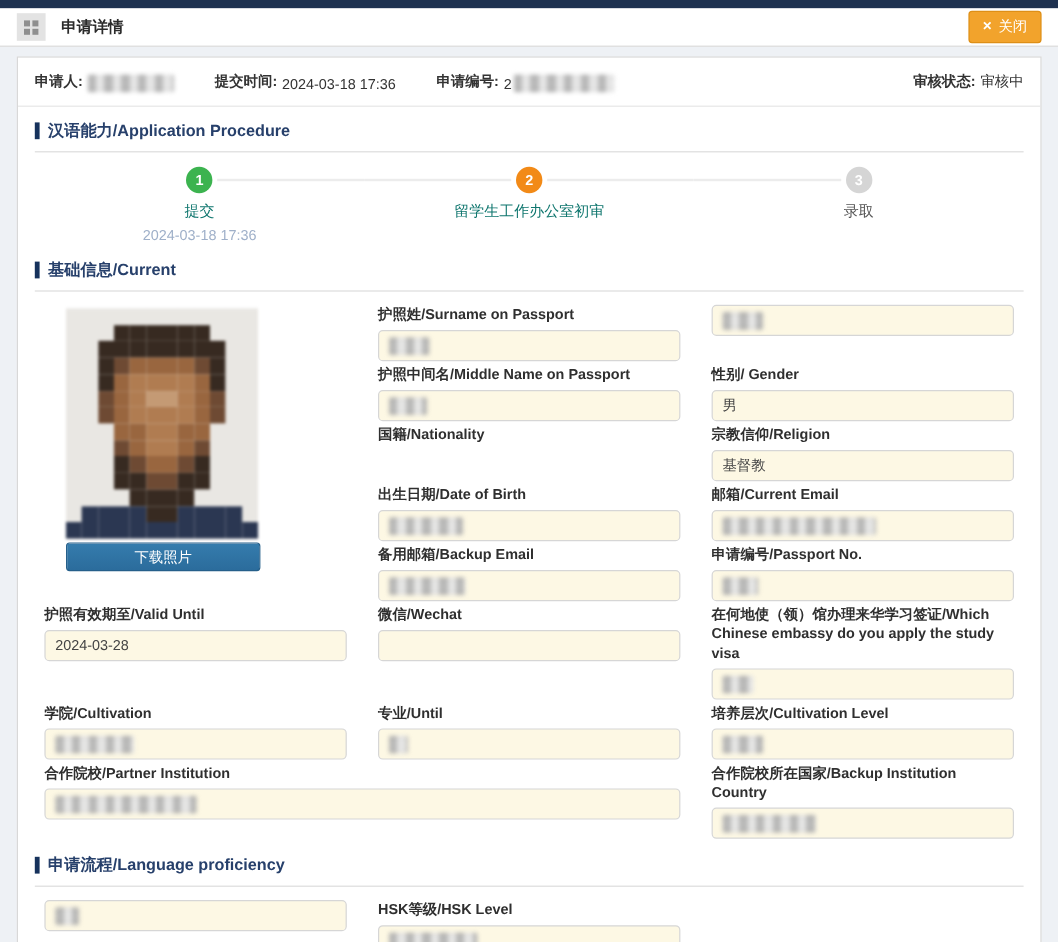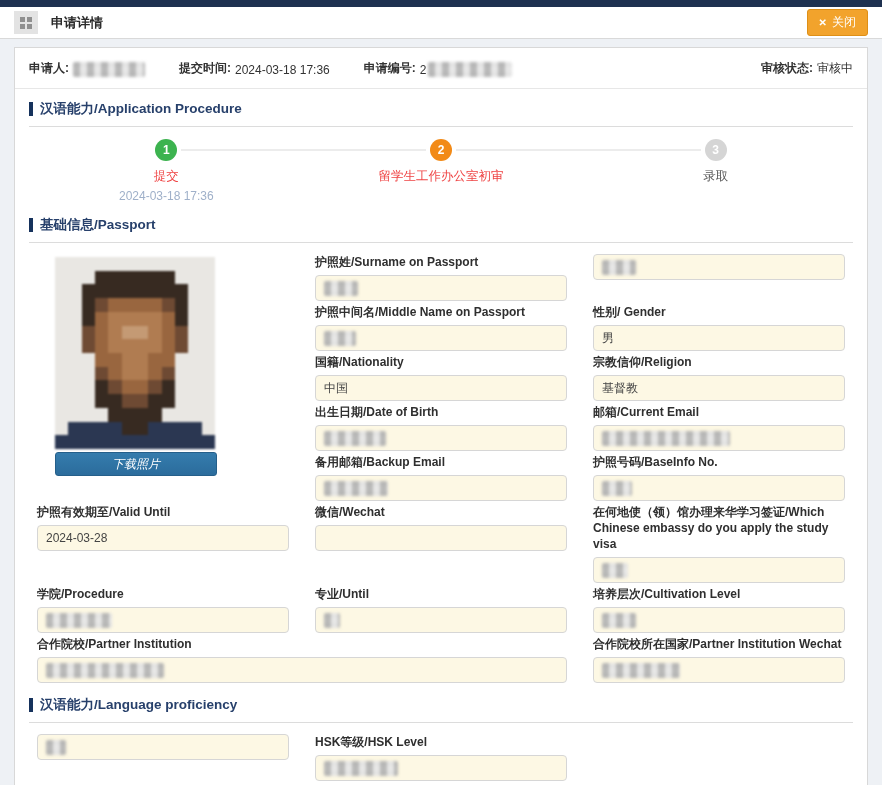--- a/index.html
+++ b/index.html
@@ -54,21 +54,21 @@
   .step .line.l{left:0;right:calc(50% + 15px);}
   .step .line.r{right:0;left:calc(50% + 15px);}
   .step:first-child .line.l,.step:last-child .line.r{display:none;}
   .step .dot{
     width:22px;height:22px;border-radius:50%;margin:0 auto;position:relative;
     color:#fff;font-size:12px;font-weight:bold;line-height:22px;
   }
   .step.done .dot{background:#3cb34f;}
   .step.current .dot{background:#f28a17;}
   .step.pending .dot{background:#d5d5d5;}
-  .step .slabel{margin-top:7px;font-size:12.5px;color:#ef4444;}
+  .step .slabel{margin-top:7px;font-size:12.5px;color:#0f766e;}
   .step.pending .slabel{color:#555;}
   .step .sdate{margin-top:4px;font-size:12px;color:#9fb0c9;}
   
   .fgrid{
     display:grid;grid-template-columns:repeat(3,1fr);
     column-gap:26px;row-gap:3px;
     padding:11px 22px 2px;align-items:start;
   }
   .field{min-width:0;}
   .flabel{font-weight:bold;font-size:12px;line-height:16px;margin-bottom:5px;color:#2f2f2f;}
@@ -89,21 +89,21 @@
   
   .photo-cell{grid-row:1 / 6;padding-top:3px;}
   .photo-frame{
     width:160px;height:192px;margin-left:18px;background:#eceae6;
     display:grid;grid-template-columns:repeat(12,1fr);grid-template-rows:repeat(14,1fr);
     overflow:hidden;filter:blur(1.2px);
   }
   .dl-btn{
     width:162px;margin-left:18px;margin-top:3px;height:24px;
     background:linear-gradient(#357cad,#2b6c9c);border:1px solid #255f8a;border-radius:3px;
-    color:#fff;font-size:12px;display:flex;align-items:center;justify-content:center;cursor:pointer;font-style:italic;
+    color:#fff;font-size:12px;display:flex;align-items:center;justify-content:center;cursor:pointer;
   }
 </style>
 </head>
 <body>
 
 <div class="topbar"></div>
 
 <div class="pagehead">
   <div class="grid-tile">
     <span class="grid-ico">
@@ -163,21 +163,21 @@
     </div>
     <div class="step pending">
       <span class="line l"></span>
       <div class="dot">3</div>
       <div class="slabel">录取</div>
     </div>
   </div>
 
   <div class="sec-head">
     <span class="bar"></span>
-    <span>基础信息/Passport</span>
+    <span>基础信息/Current</span>
   </div>
   <div class="sec-rule"></div>
 
   <div class="fgrid">
 
     <div class="field photo-cell c1">
       <div class="photo-frame" id="photo">
           <div style="background: rgb(233, 231, 227);"></div>
           <div style="background: rgb(233, 231, 227);"></div>
           <div style="background: rgb(233, 231, 227);"></div>
@@ -368,21 +368,20 @@
           <span class="chip" style="width:32px"></span>
         </div>
     </div>
     <div class="field c3" style="grid-row:2">
       <div class="flabel">性别/ Gender</div>
       <div class="fbox">男</div>
     </div>
 
     <div class="field c2" style="grid-row:3">
       <div class="flabel">国籍/Nationality</div>
-      <div class="fbox">中国</div>
     </div>
     <div class="field c3" style="grid-row:3">
       <div class="flabel">宗教信仰/Religion</div>
       <div class="fbox">基督教</div>
     </div>
 
     <div class="field c2" style="grid-row:4">
       <div class="flabel">出生日期/Date of Birth</div>
       <div class="fbox">
           <span class="chip" style="width:62px"></span>
@@ -395,21 +394,21 @@
         </div>
     </div>
 
     <div class="field c2" style="grid-row:5">
       <div class="flabel">备用邮箱/Backup Email</div>
       <div class="fbox">
           <span class="chip" style="width:64px"></span>
         </div>
     </div>
     <div class="field c3" style="grid-row:5">
-      <div class="flabel">护照号码/BaseInfo No.</div>
+      <div class="flabel">申请编号/Passport No.</div>
       <div class="fbox">
           <span class="chip" style="width:30px"></span>
         </div>
     </div>
 
     <div class="field c1" style="grid-row:6">
       <div class="flabel">护照有效期至/Valid Until</div>
       <div class="fbox">2024-03-28</div>
     </div>
     <div class="field c2" style="grid-row:6">
@@ -417,21 +416,21 @@
       <div class="fbox"></div>
     </div>
     <div class="field c3" style="grid-row:6">
       <div class="flabel">在何地使（领）馆办理来华学习签证/Which Chinese embassy do you apply the study visa</div>
       <div class="fbox">
           <span class="chip" style="width:26px"></span>
         </div>
     </div>
 
     <div class="field c1" style="grid-row:7">
-      <div class="flabel">学院/Procedure</div>
+      <div class="flabel">学院/Cultivation</div>
       <div class="fbox">
           <span class="chip" style="width:66px"></span>
         </div>
     </div>
     <div class="field c2" style="grid-row:7">
       <div class="flabel">专业/Until</div>
       <div class="fbox">
           <span class="chip" style="width:16px"></span>
         </div>
     </div>
@@ -442,30 +441,30 @@
         </div>
     </div>
 
     <div class="field span2" style="grid-row:8">
       <div class="flabel">合作院校/Partner Institution</div>
       <div class="fbox">
           <span class="chip" style="width:118px"></span>
         </div>
     </div>
     <div class="field c3" style="grid-row:8">
-      <div class="flabel">合作院校所在国家/Partner Institution Wechat</div>
+      <div class="flabel">合作院校所在国家/Backup Institution Country</div>
       <div class="fbox">
           <span class="chip" style="width:78px"></span>
         </div>
     </div>
   </div>
 
   <div class="sec-head">
     <span class="bar"></span>
-    <span>汉语能力/Language proficiency</span>
+    <span>申请流程/Language proficiency</span>
   </div>
   <div class="sec-rule"></div>
 
   <div class="fgrid">
     <div class="field c1" style="grid-row:1">
       <div class="fbox">
           <span class="chip" style="width:20px"></span>
         </div>
     </div>
     <div class="field c2" style="grid-row:1">

